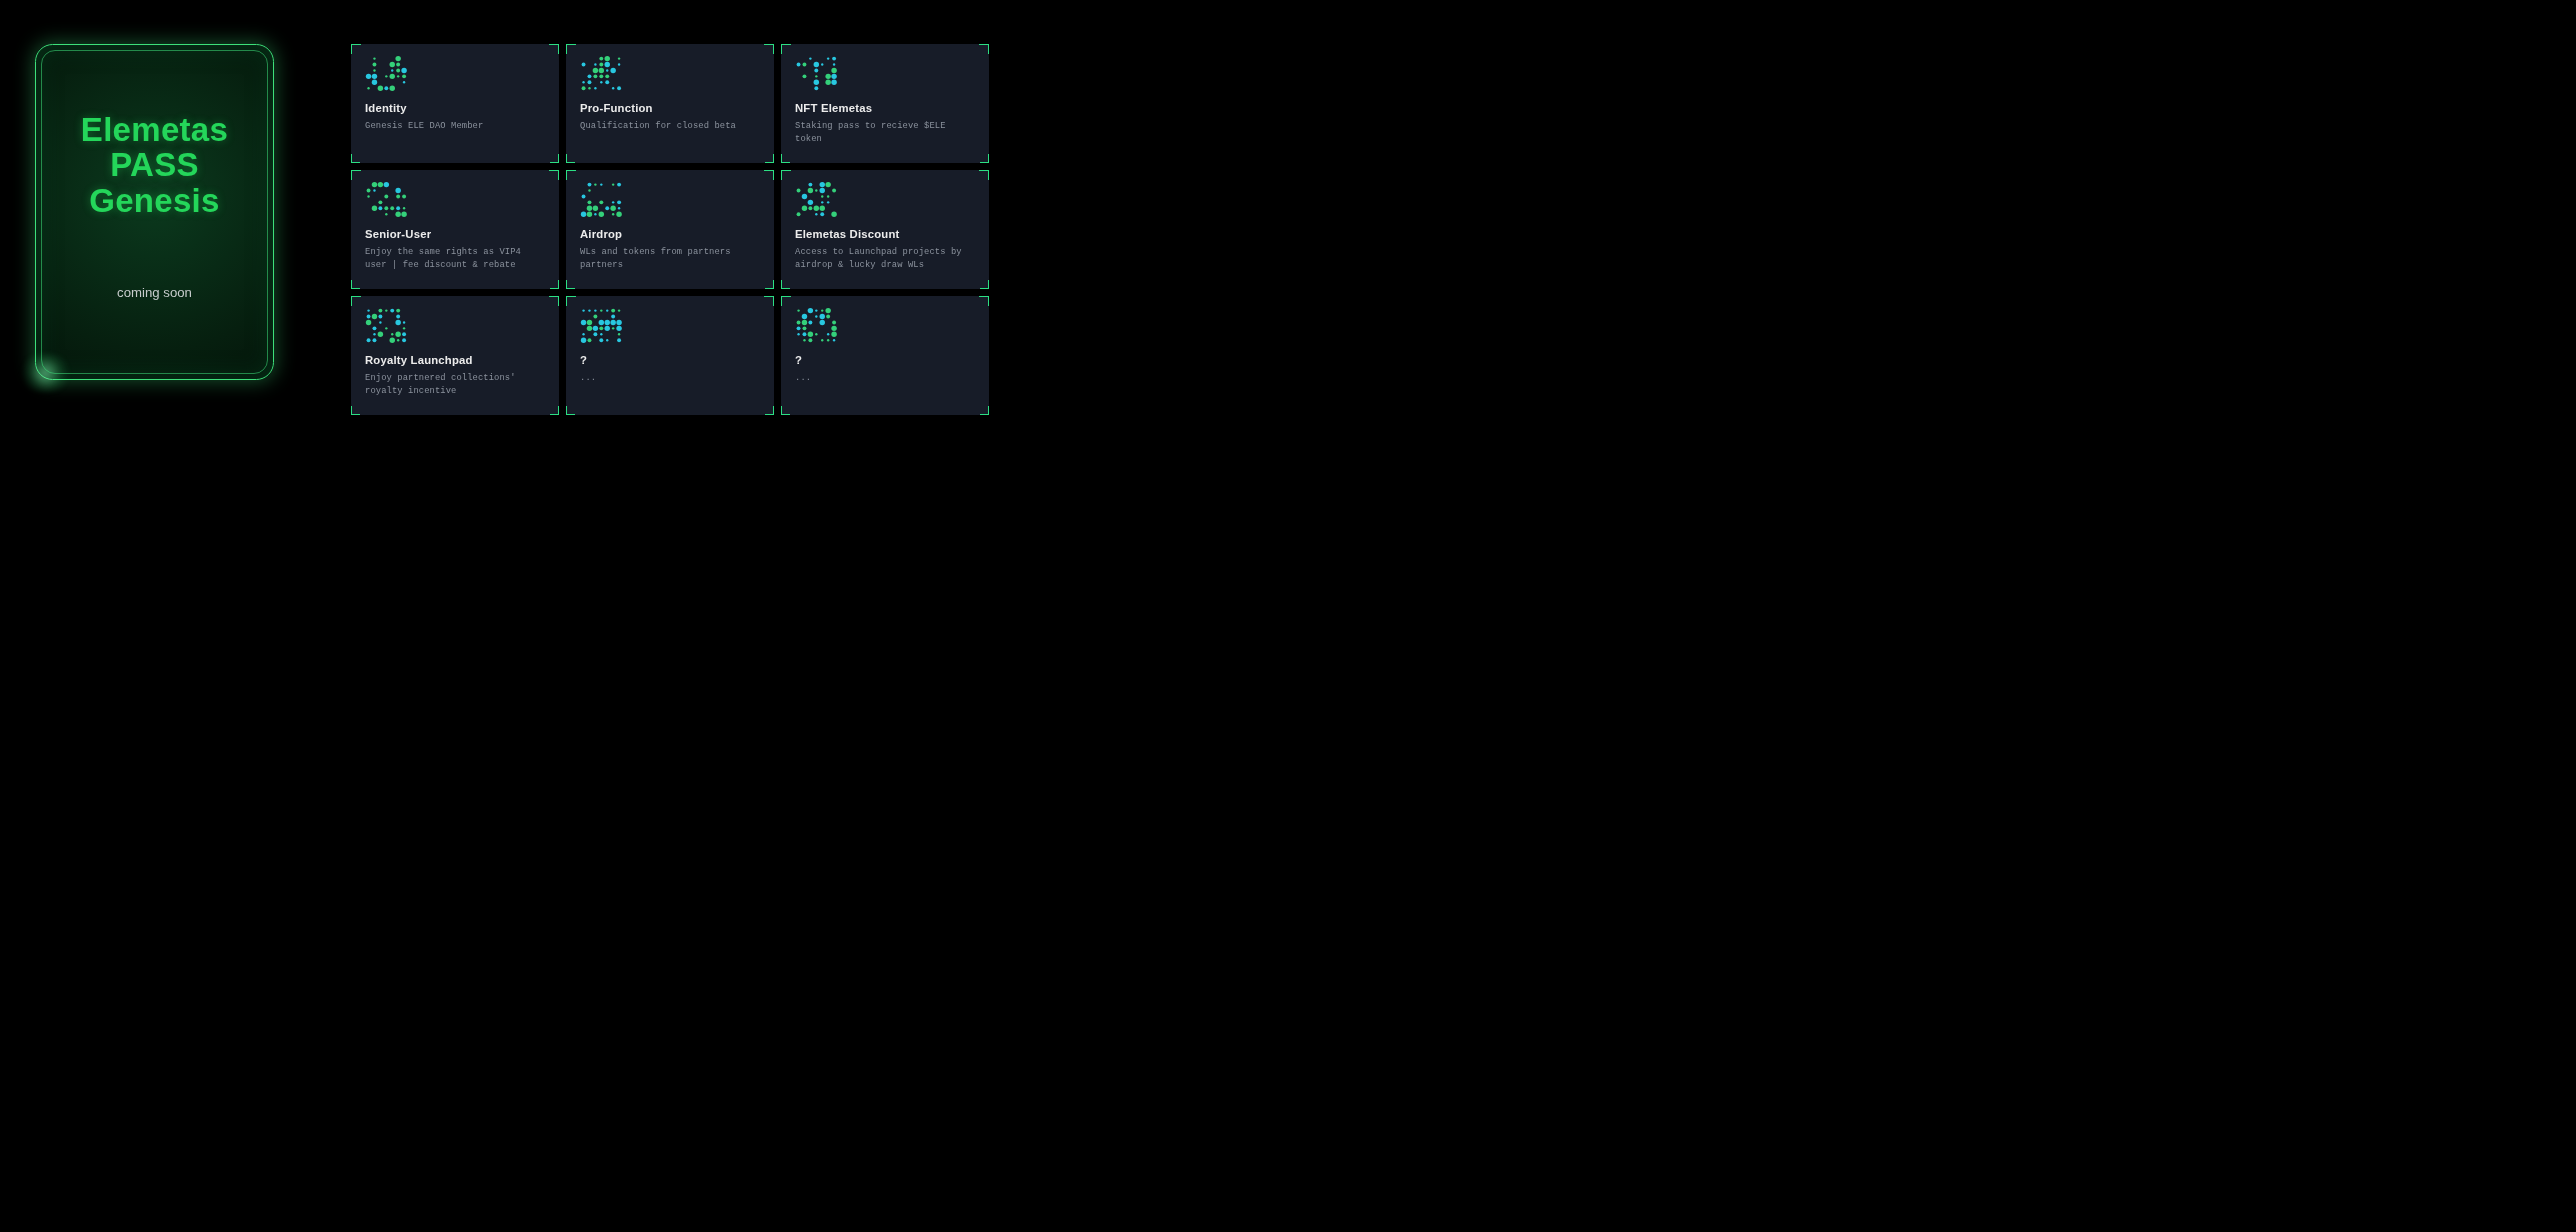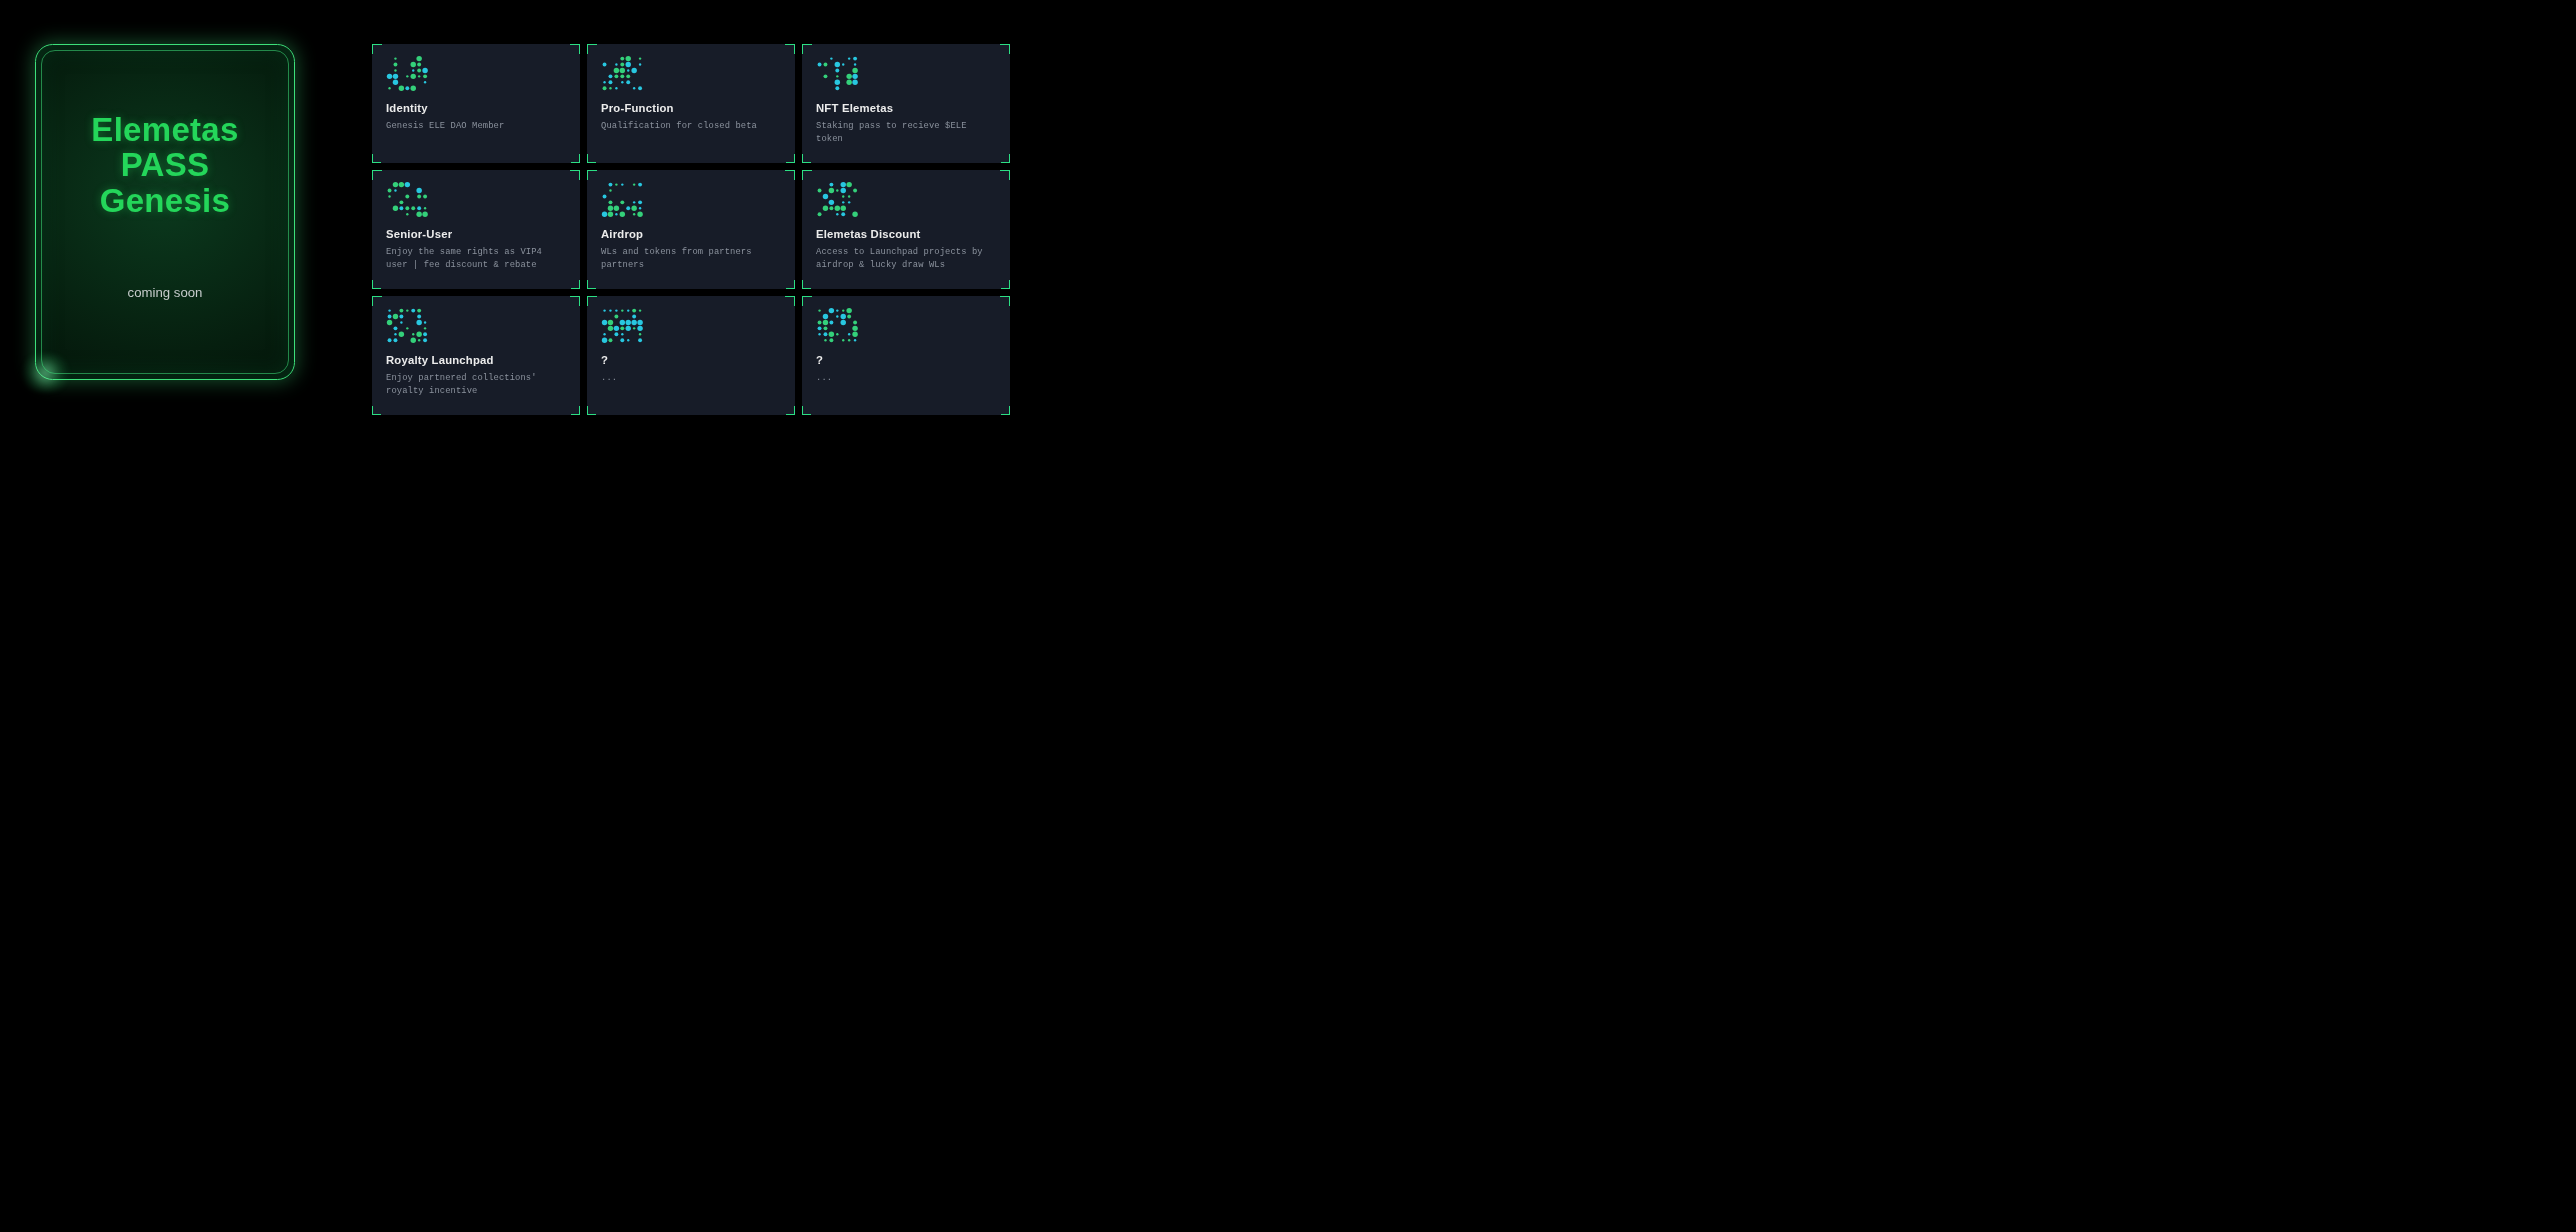--- a/index.html
+++ b/index.html
@@ -11,21 +11,21 @@
     color: #fff;
     overflow: hidden;
   }
   .page {
     display: flex;
     padding: 44px 35px 25px 35px;
     gap: 31px;
     align-items: flex-start;
   }
   .pass-card {
-    width: 260px;
+    width: 239px;
     height: 336px;
     border-radius: 17.6px;
     border: 1.3px solid #3de07a;
     background: radial-gradient(ellipse 120% 85% at 50% 45%, #0b3a1e 0%, #061f0f 55%, #020a05 100%);
     position: relative;
     box-shadow:
       0 0 19px 1.3px rgba(60,220,120,0.35),
       inset 0 0 25px rgba(5,60,30,0.7);
     display: flex;
     flex-direction: column;

